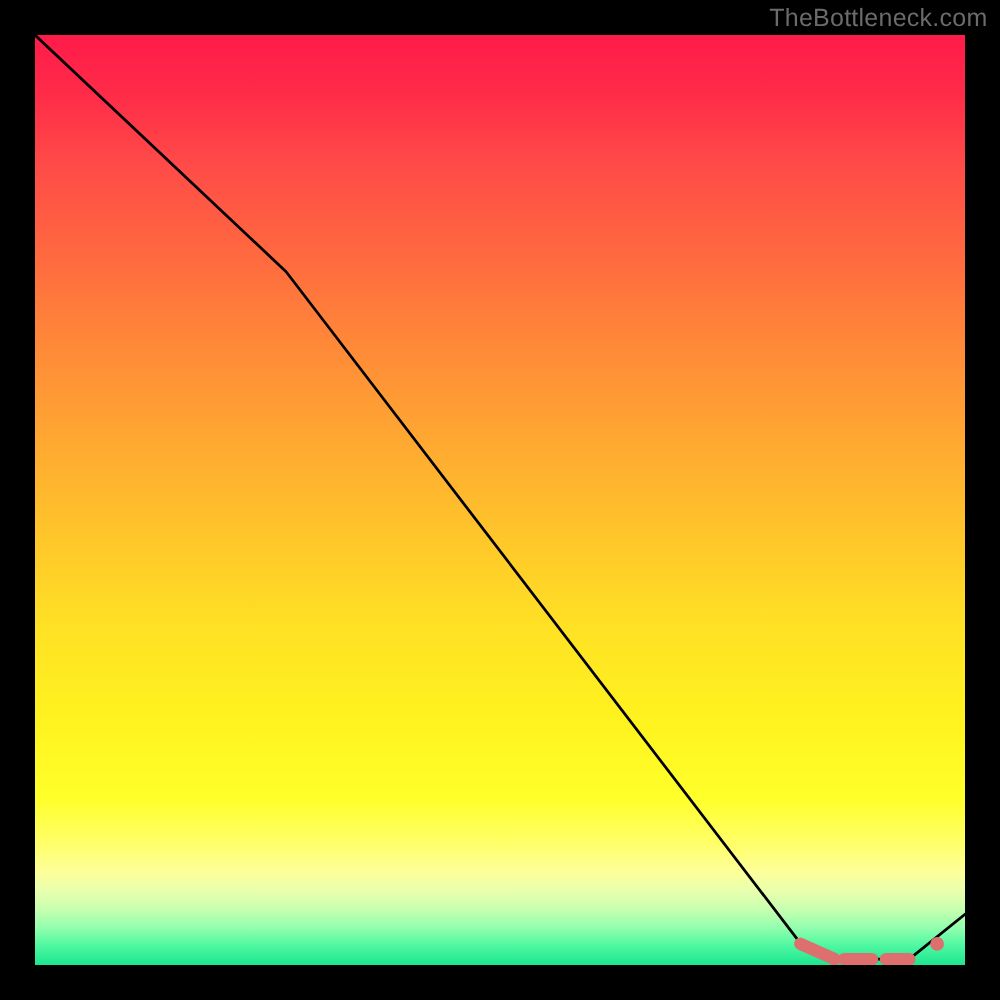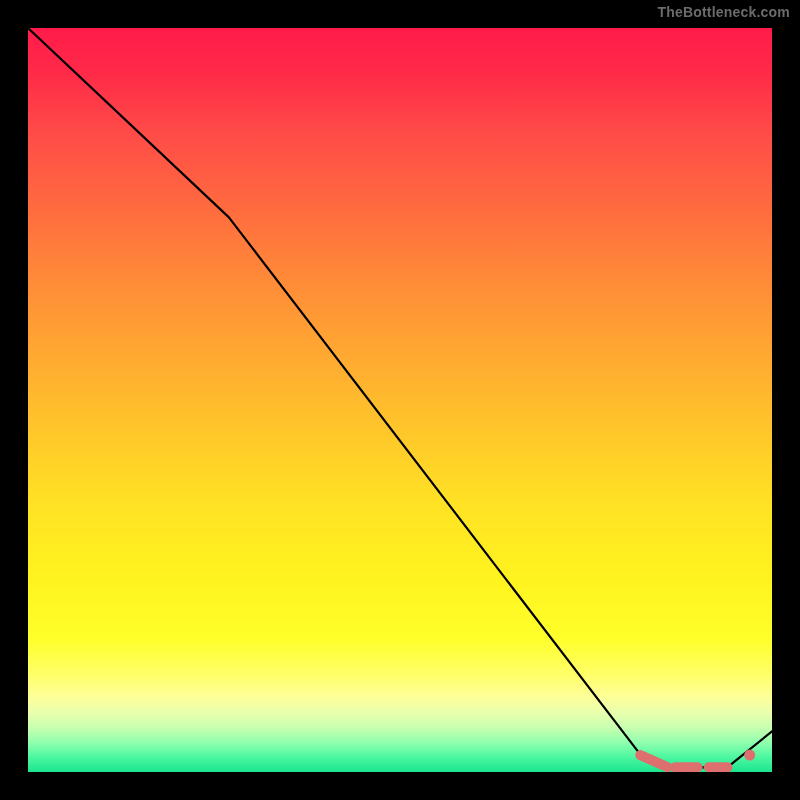--- a/index.html
+++ b/index.html
@@ -15,22 +15,22 @@
     position: relative;
     width: 800px;
     height: 800px;
     background: #000;
   }
   .watermark {
     position: absolute;
     top: 4px;
     right: 10px;
     color: #6b6b6b;
-    font-size: 14px;
-    font-weight: 700;
+    font-size: 20px;
+    font-weight: 400;
     letter-spacing: 0.2px;
     z-index: 10;
   }
   .plot-area {
     position: absolute;
     left: 28px;
     top: 28px;
     width: 744px;
     height: 744px;
     overflow: hidden;

